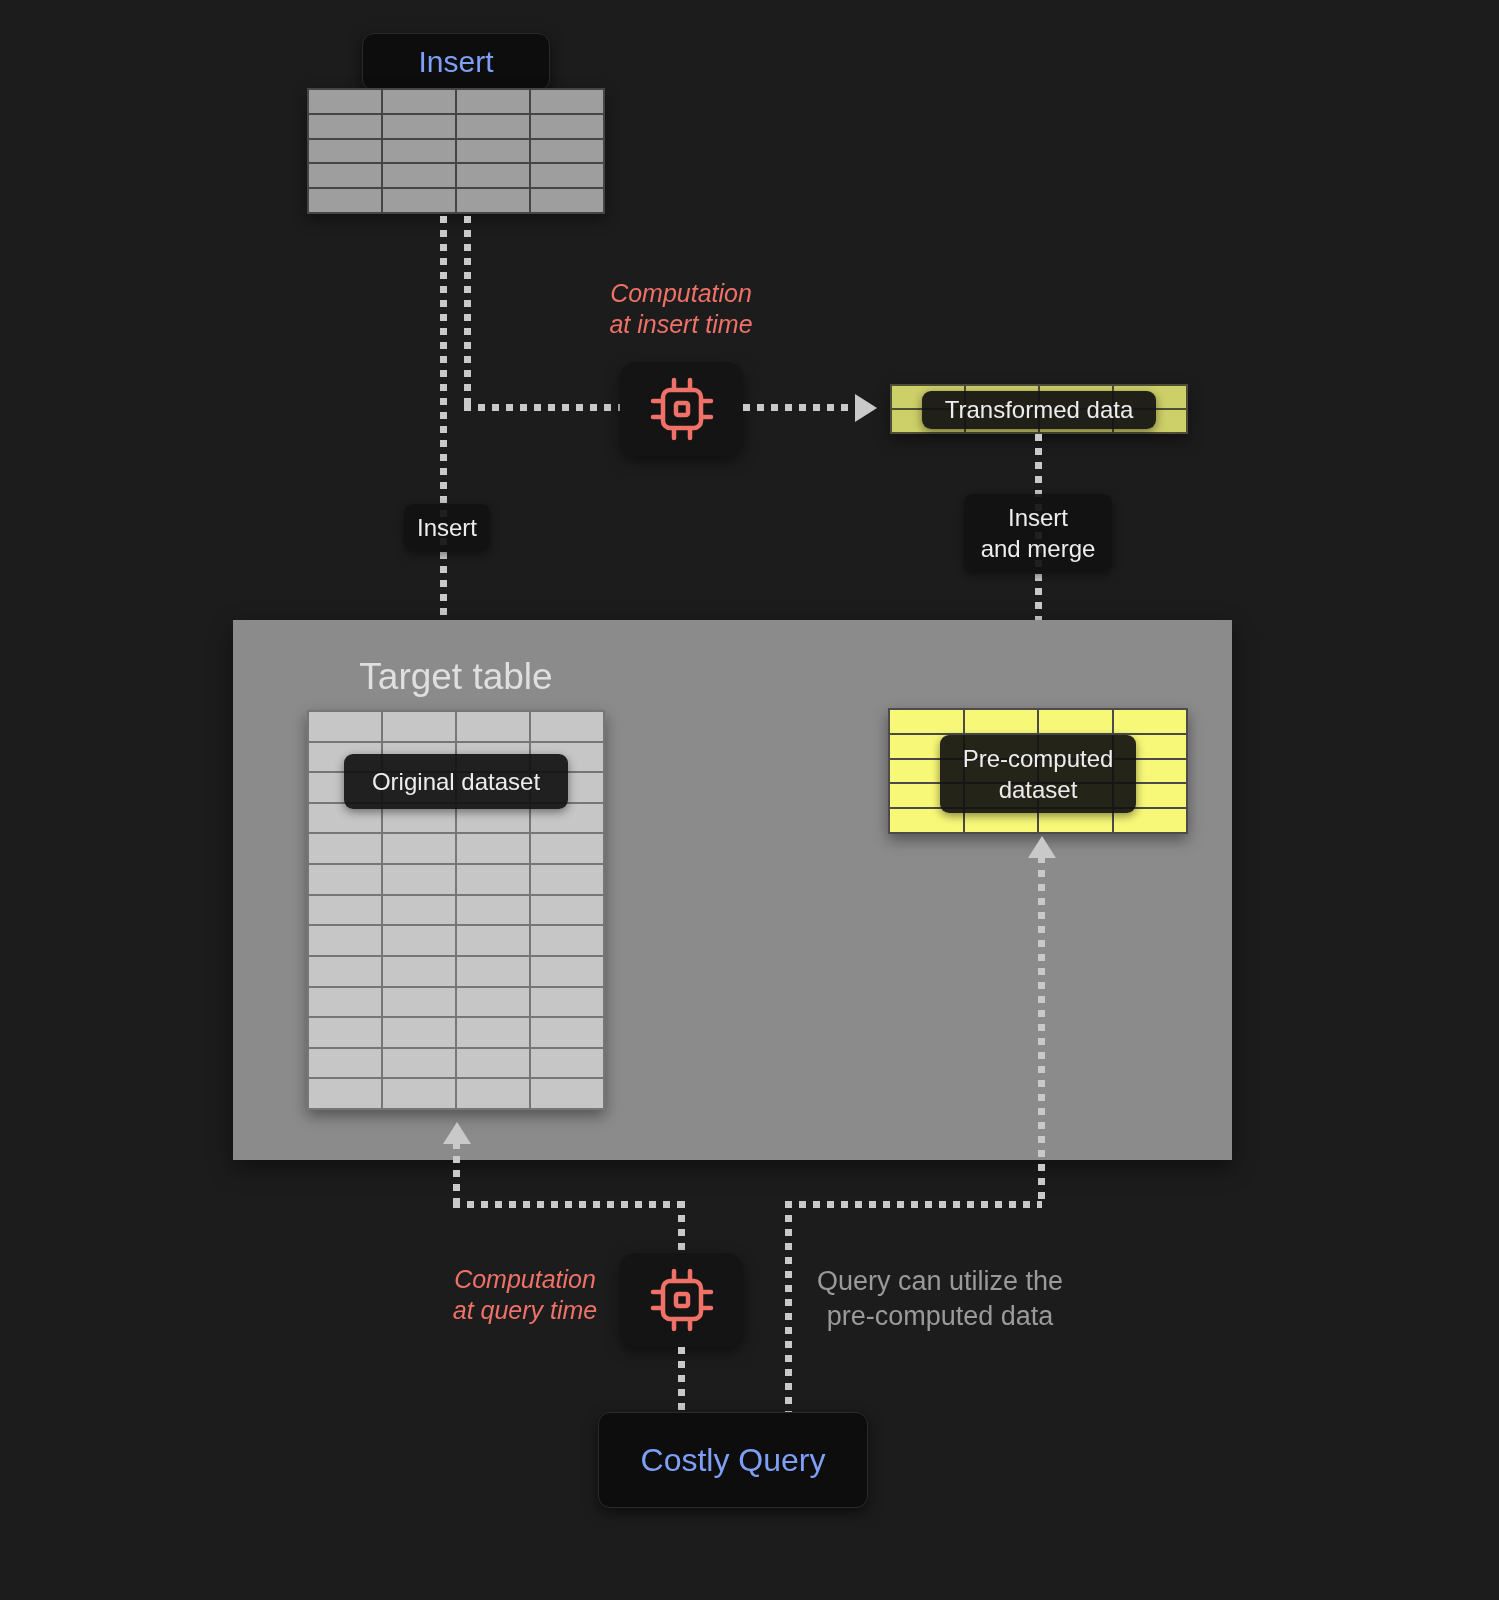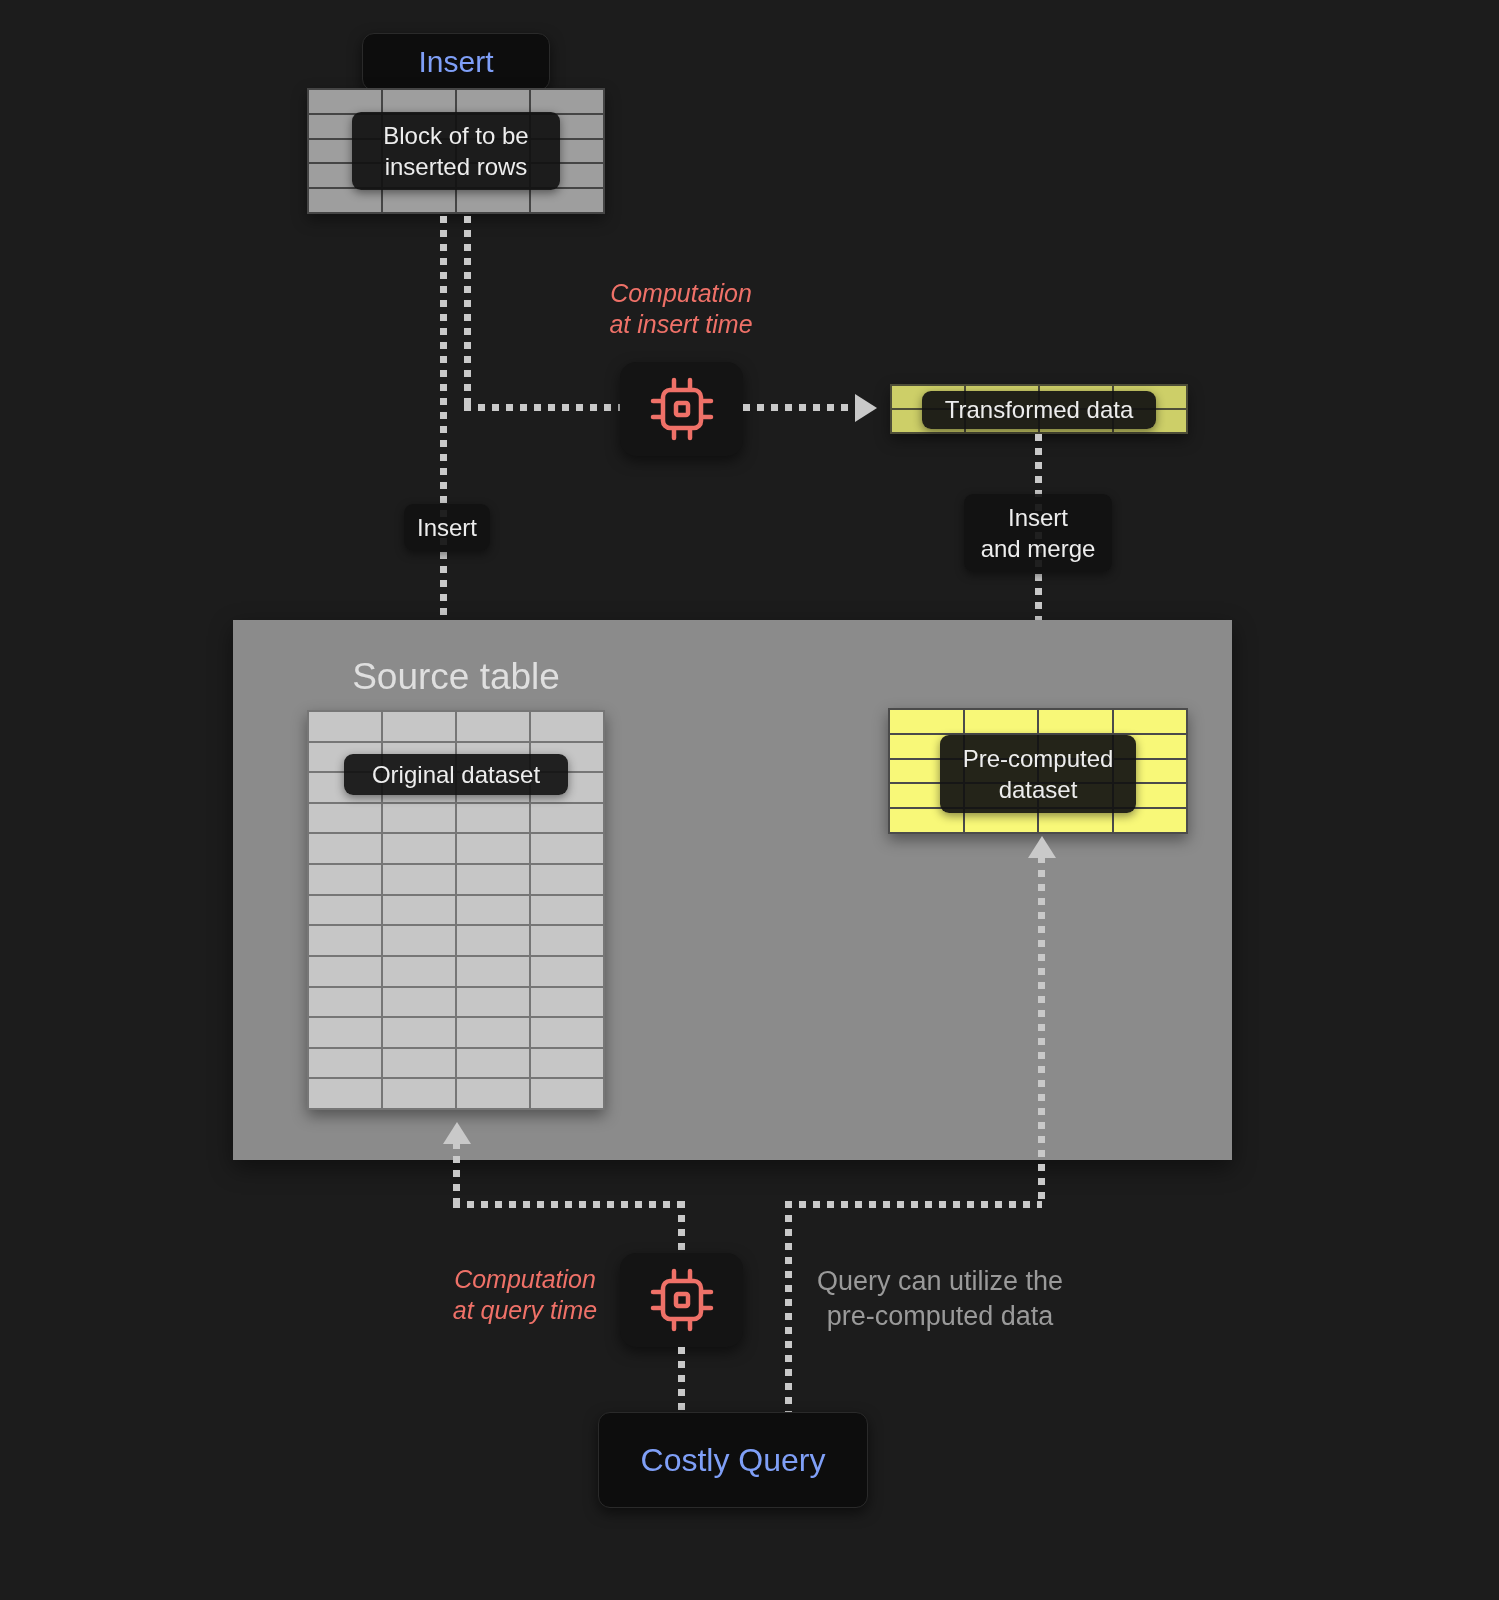--- a/index.html
+++ b/index.html
@@ -71,22 +71,20 @@
       <div class="cell"></div>
       <div class="cell"></div>
       <div class="cell"></div>
       <div class="cell"></div>
       <div class="cell"></div>
       <div class="cell"></div>
       <div class="cell"></div>
       <div class="cell"></div>
       <div class="cell"></div>
     </div>
-  <div class="abs chiplabel" style="left:352px; top:112px; width:208px;">Block of to be
-inserted rows</div>
 
   <div class="abs vdots" style="left:440px; top:216px; height:406px;"></div>
   <div class="abs arrow-down" style="left:430px; top:622px;"></div>
 
   <div class="abs vdots" style="left:464px; top:216px; height:195px;"></div>
   <div class="abs hdots" style="left:464px; top:404px; width:156px;"></div>
 
   <div class="abs red-caption" style="left:551px; top:278px; width:260px;">Computation
 at insert time</div>
 
@@ -124,21 +122,21 @@
 
   <div class="abs vdots" style="left:1035px; top:434px; height:188px;"></div>
   <div class="abs chiplabel" style="left:964px; top:494px; width:148px;">Insert
 and merge</div>
   <div class="abs arrow-down" style="left:1025px; top:622px;"></div>
 
   <div class="abs chiplabel" style="left:404px; top:504px; width:86px;">Insert</div>
 
   <div class="abs panel" style="left:233px; top:620px; width:999px; height:540px;"></div>
 
-  <div class="abs panel-title" style="left:256px; top:656px; width:400px;">Source table</div>
+  <div class="abs panel-title" style="left:256px; top:656px; width:400px;">Target table</div>
   <div class="abs grid-table t-source" style="left: 307px; top: 710px; width: 298px; height: 400px; grid-template-columns: repeat(4, 1fr); grid-template-rows: repeat(13, 1fr);">
       <div class="cell"></div>
       <div class="cell"></div>
       <div class="cell"></div>
       <div class="cell"></div>
       <div class="cell"></div>
       <div class="cell"></div>
       <div class="cell"></div>
       <div class="cell"></div>
       <div class="cell"></div>
@@ -179,21 +177,21 @@
       <div class="cell"></div>
       <div class="cell"></div>
       <div class="cell"></div>
       <div class="cell"></div>
       <div class="cell"></div>
       <div class="cell"></div>
       <div class="cell"></div>
       <div class="cell"></div>
       <div class="cell"></div>
     </div>
-  <div class="abs chiplabel" style="left:344px; top:754px; width:224px; padding:5px 12px;">Original dataset</div>
+  <div class="abs chiplabel" style="left:344px; top:754px; width:224px; padding:12px 12px;">Original dataset</div>
 
   <div class="abs grid-table t-target" style="left: 888px; top: 708px; width: 300px; height: 126px; grid-template-columns: repeat(4, 1fr); grid-template-rows: repeat(5, 1fr);">
       <div class="cell"></div>
       <div class="cell"></div>
       <div class="cell"></div>
       <div class="cell"></div>
       <div class="cell"></div>
       <div class="cell"></div>
       <div class="cell"></div>
       <div class="cell"></div>

